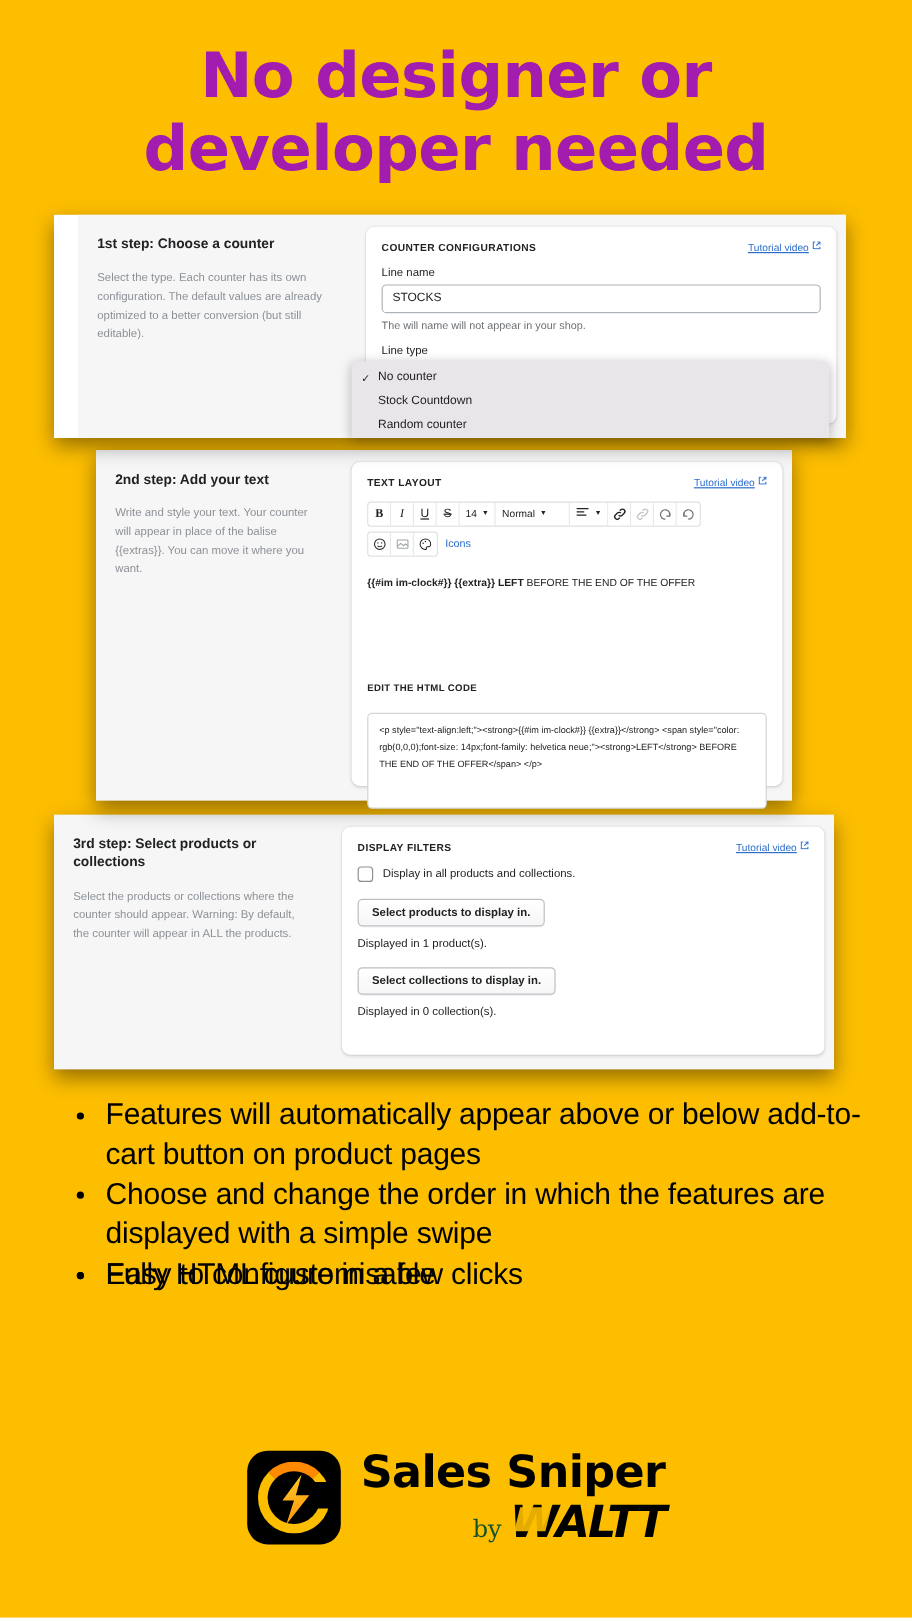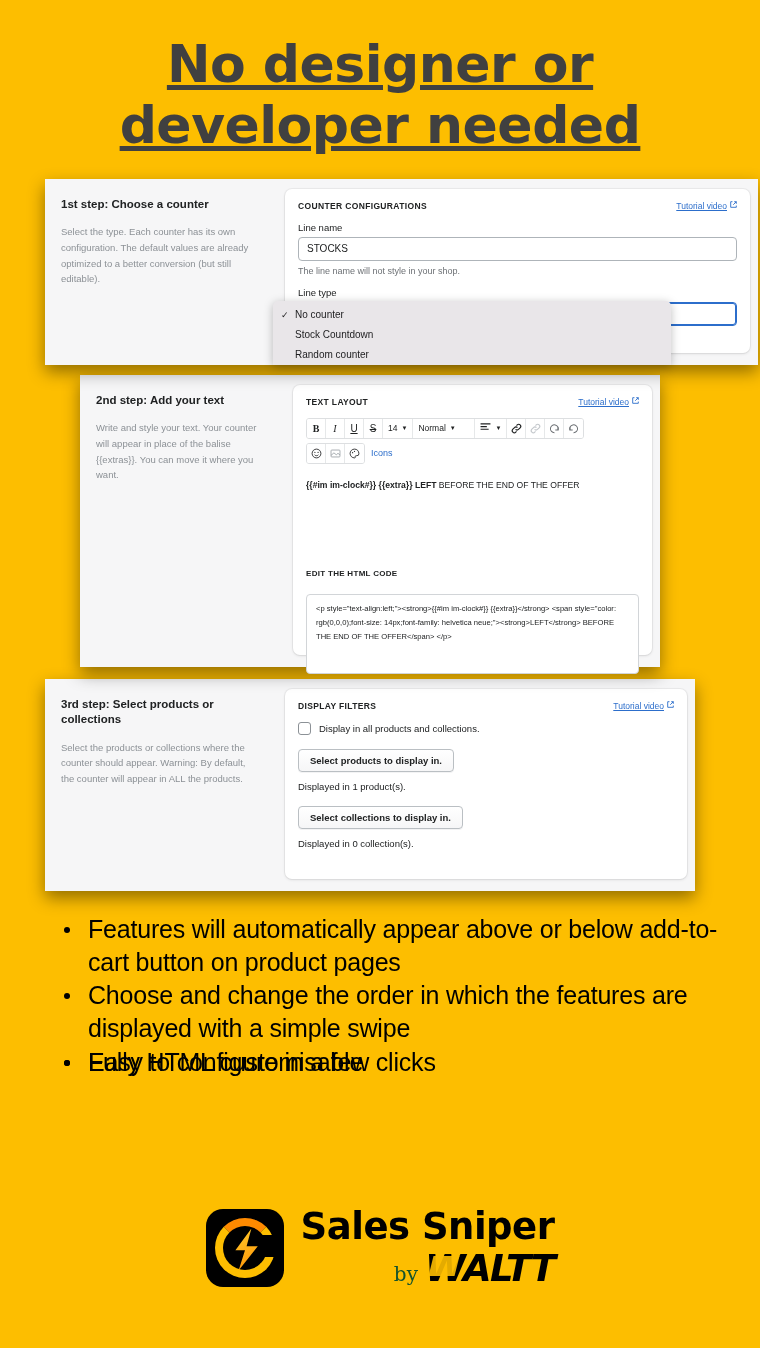--- a/index.html
+++ b/index.html
@@ -14,23 +14,22 @@
   }
 
   
   .headline {
     text-align: center;
     padding: 34px 40px 0;
     font-family: "DejaVu Sans", sans-serif;
     font-weight: bold;
     font-size: 52px;
     line-height: 1.18;
-    color: #404040;
+    color: #a21caf;
     letter-spacing: -0.5px;
-    text-decoration: underline;
   }
   .headline-line { display: block; }
 
   
   .shots {
     position: relative;
     margin-top: 22px;
     height: 720px;
   }
 
@@ -381,21 +380,21 @@
 </head>
 <body>
 
 <div class="headline">
   <span class="headline-line">No designer or</span>
   <span class="headline-line">developer needed</span>
 </div>
 
 <div class="shots">
 
-  <div class="panel" style="left:45px; top:0px; width:713px; height:186px; z-index:3;">
+  <div class="panel" style="left:45px; top:0px; width:660px; height:186px; z-index:3;padding-left:20px;">
     <div class="panel-left" style="width:232px;">
       <div class="step-title">1st step: Choose a counter</div>
       <div class="step-desc">Select the type. Each counter has its own configuration. The default values are already optimized to a better conversion (but still editable).</div>
     </div>
     <div class="panel-right">
       <div class="card">
         <div class="card-head">
           <div class="card-head-title">COUNTER CONFIGURATIONS</div>
           <a class="tutorial-link">
             <span>Tutorial video</span>
@@ -404,21 +403,21 @@
                 <path d="M3.5 1H1v8h8V6.5"></path>
                   <path d="M6 1h3v3"></path>
                   <path d="M9 1L4.6 5.4"></path>
               </svg>
             </span>
           </a>
         </div>
 
         <div class="field-label">Line name</div>
         <div class="text-input">STOCKS</div>
-        <div class="help-text">The line name will not style in your shop.</div>
+        <div class="help-text">The will name will not appear in your shop.</div>
 
         <div class="field-label">Line type</div>
         <div class="select-input"></div>
       </div>
 
       <div class="dropdown" style="left:-4px; top:122px; width:398px; height:64px;">
         <div class="dd-item">
           <span class="dd-check">✓</span>
           <span>No counter</span>
         </div>

